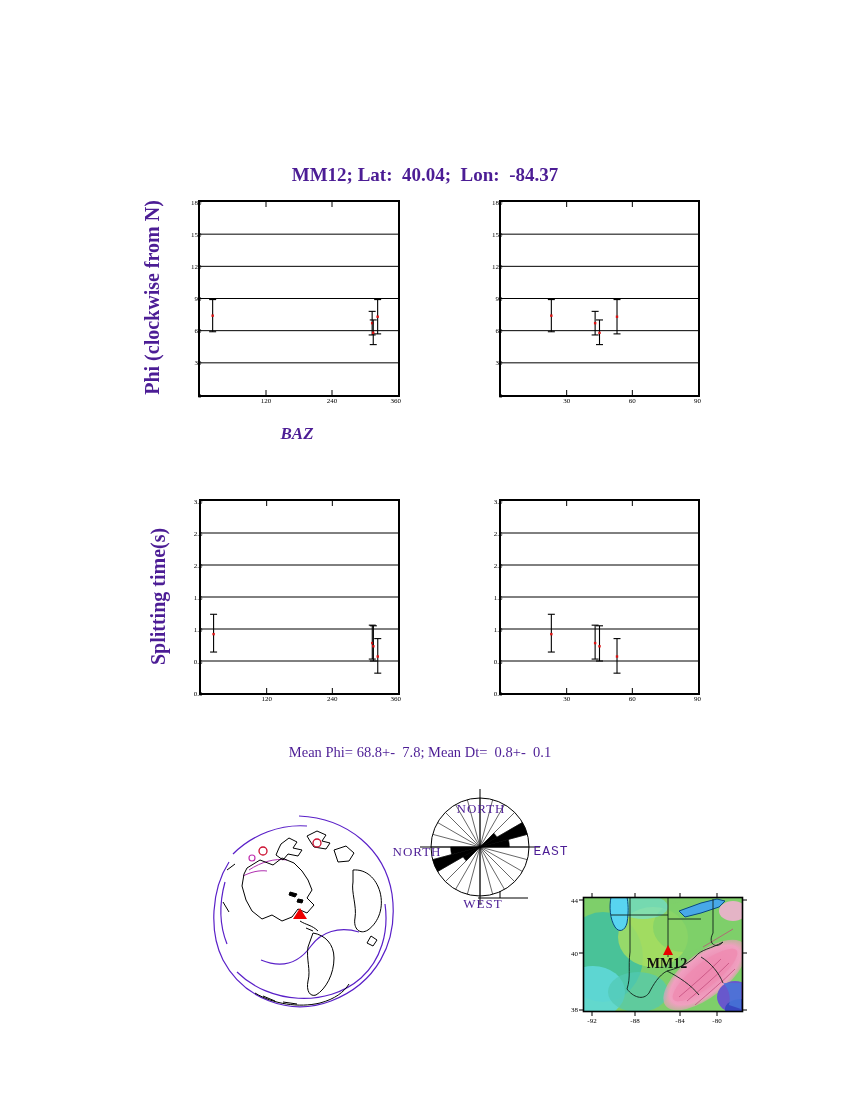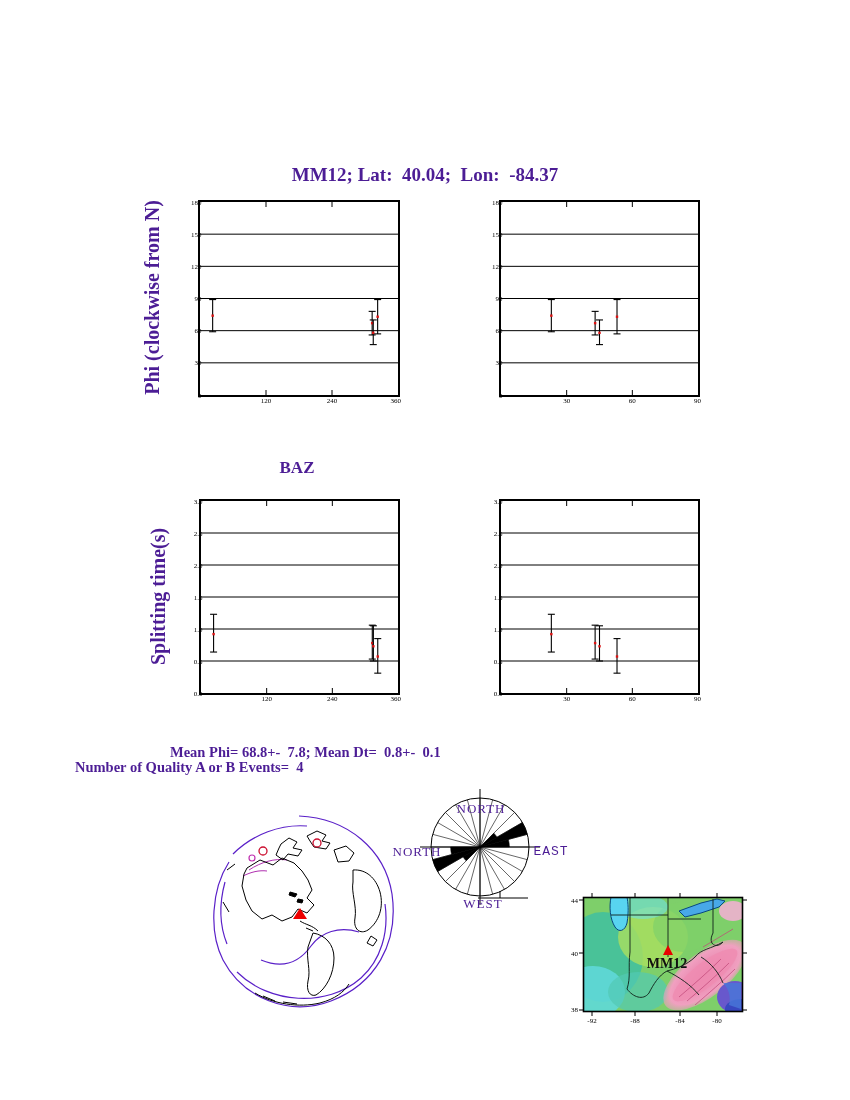--- a/index.html
+++ b/index.html
@@ -5,21 +5,21 @@
   html,body{margin:0;padding:0;background:#fff;}
   #page{position:relative;width:850px;height:1100px;background:#fff;overflow:hidden;
         font-family:"Liberation Serif","DejaVu Serif",serif;color:#4c1d95;}
   .abs{position:absolute;}
   #page-title{left:0;top:164px;width:850px;text-align:center;font-weight:bold;
               font-size:19px;white-space:pre;}
   .panel{position:absolute;background:#fff;}
   .rot-label{position:absolute;text-align:center;font-weight:bold;font-size:20px;
              transform:rotate(-90deg);white-space:nowrap;}
   .xaxis-label{position:absolute;text-align:center;font-weight:bold;font-size:17px;white-space:pre;}
-  .stats-line{position:absolute;font-weight:bold;font-size:14.5px;white-space:pre;}
+  .stats-line{position:absolute;text-align:center;font-weight:normal;font-size:14.5px;white-space:pre;}
   .rose-label{position:absolute;width:100px;text-align:center;font-size:13px;letter-spacing:1px;}
   svg{display:block;}
 </style>
 </head>
 <body>
 
 <div id="page">
 
   <div id="page-title" class="abs">MM12; Lat:  40.04;  Lon:  -84.37</div>
 
@@ -212,24 +212,23 @@
         <rect x="99.3" y="146.08" width="2.4" height="2.4" fill="#dd1111"></rect>
         <g stroke="#000000" stroke-width="1.1">
           <line x1="118.01111111111112" x2="118.01111111111112" y1="174.16" y2="139.6"></line>
           <line x1="114.51111111111112" x2="121.51111111111112" y1="174.16" y2="174.16"></line>
           <line x1="114.51111111111112" x2="121.51111111111112" y1="139.6" y2="139.6"></line>
         </g>
         <rect x="116.81111111111112" y="156.32000000000002" width="2.4" height="2.4" fill="#dd1111"></rect>
       </svg>
     </div>
 
-  <div class="xaxis-label" style="left:247px;top:458px;width:100px;">BAZ</div>
+  <div class="xaxis-label" style="left:247px;top:424px;width:100px;font-style:italic;">BAZ</div>
 
   <div class="stats-line" style="left:170px;top:744px;width:500px;">Mean Phi= 68.8+-  7.8; Mean Dt=  0.8+-  0.1</div>
-  <div class="stats-line" style="left:75px;top:759px;width:500px;">Number of Quality A or B Events=  4</div>
 
   <svg class="abs" style="left:203px;top:812px;overflow:visible;" width="200" height="198" viewBox="0 0 200 198">
     <g fill="none" stroke="#5a20c8" stroke-width="1.2">
       <path d="M 96,4 C 145,6 182,38 189,82 C 196,132 172,172 128,189 C 86,205 40,186 20,148 C 6,120 8,78 26,50"></path>
       <path d="M 34,160 C 66,192 124,196 158,166 C 178,148 186,120 182,92"></path>
       <path d="M 58,148 C 82,158 98,148 108,134 C 118,120 136,114 156,120"></path>
       <path d="M 30,42 C 50,22 78,12 104,14"></path>
       <path d="M 22,70 C 16,92 16,112 24,132"></path>
     </g>
     <g fill="none" stroke="#b030b0" stroke-width="1">

